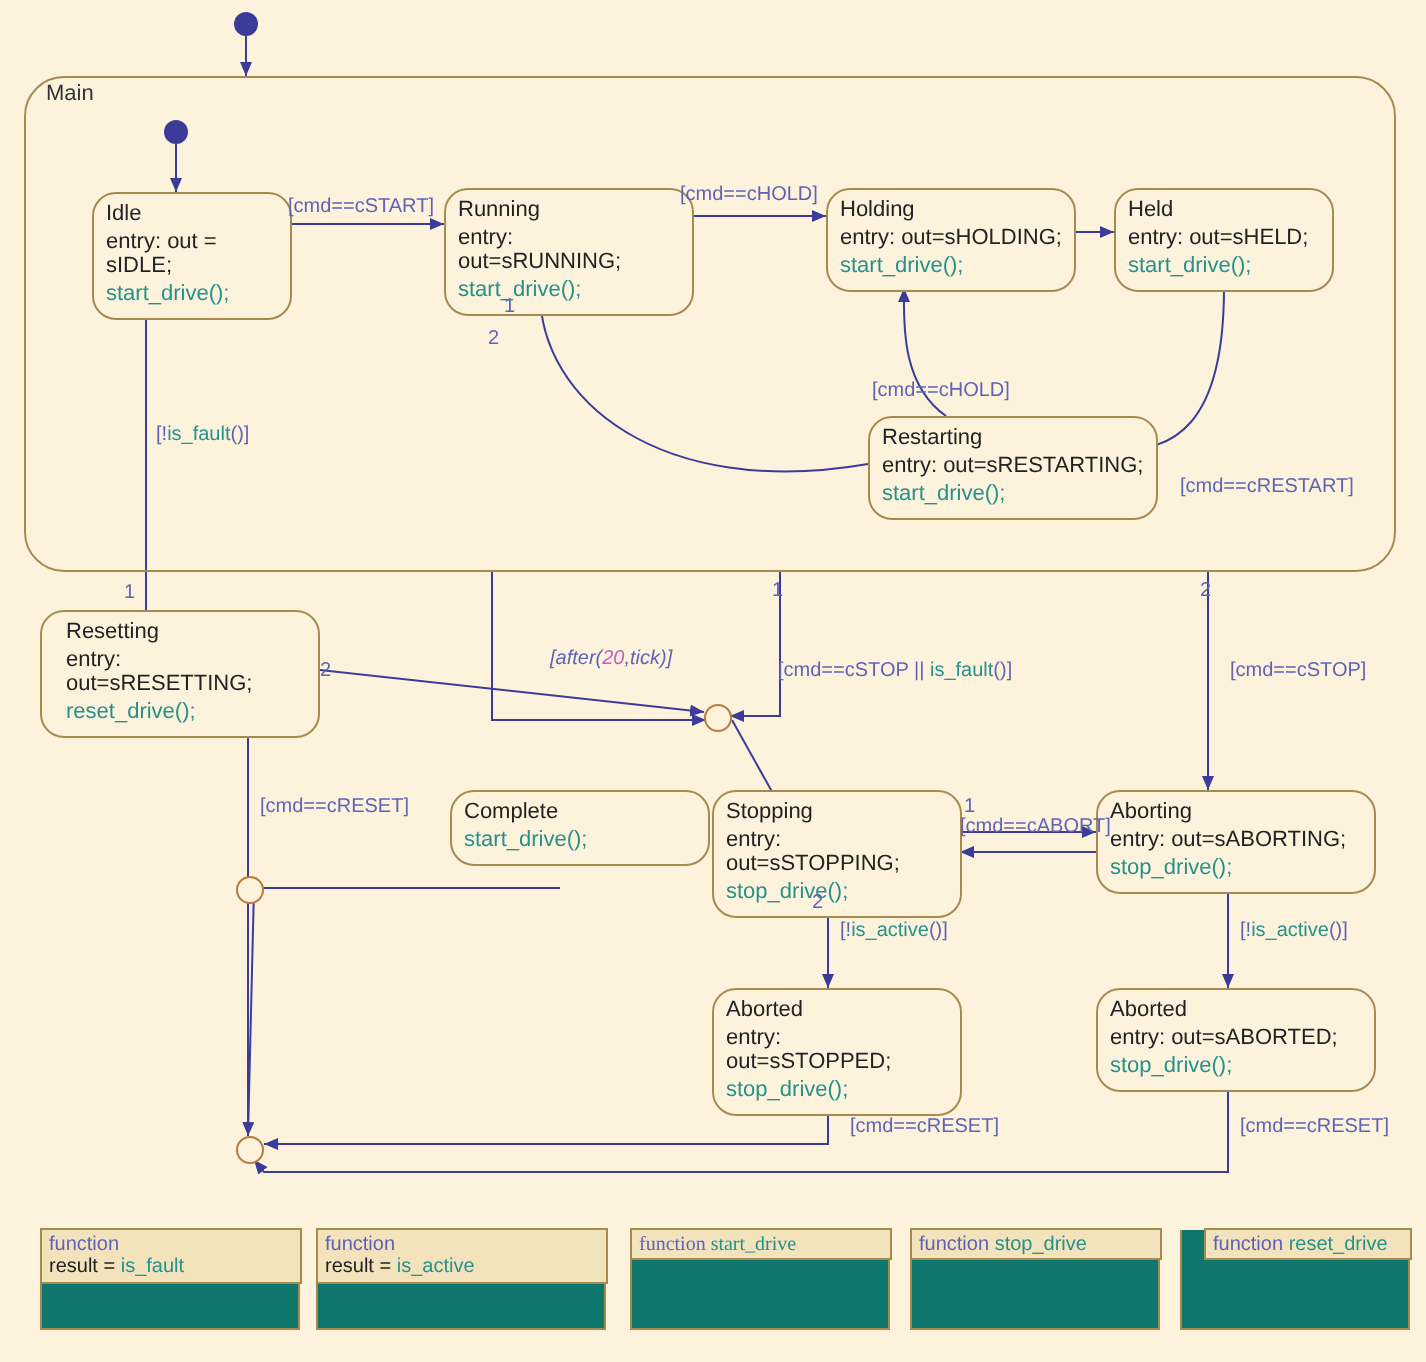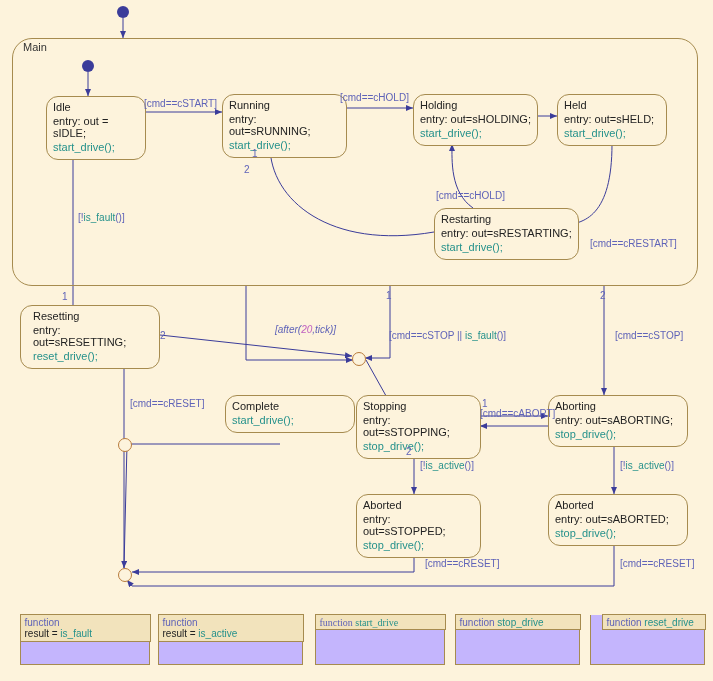--- a/index.html
+++ b/index.html
@@ -59,21 +59,21 @@
   .pri{
     position:absolute;
     font-size:10px;
     color:#5f63b8;
   }
   .funcbox{
     position:absolute;
     width:130px;height:50px;
     border:1.5px solid #a68b4f;
     border-top:none;
-    background:#c4b5fd;
+    background:#0f766e;
     box-sizing:border-box;
   }
   .funcbox .hdr{
     position:absolute;
     top:-1px;left:-1.5px;right:-1.5px;
     border:1.5px solid #a68b4f;
     border-bottom:1px solid #a68b4f;
     background:#f2e3bc;
     padding:2px 4px;
     font-size:10px;

